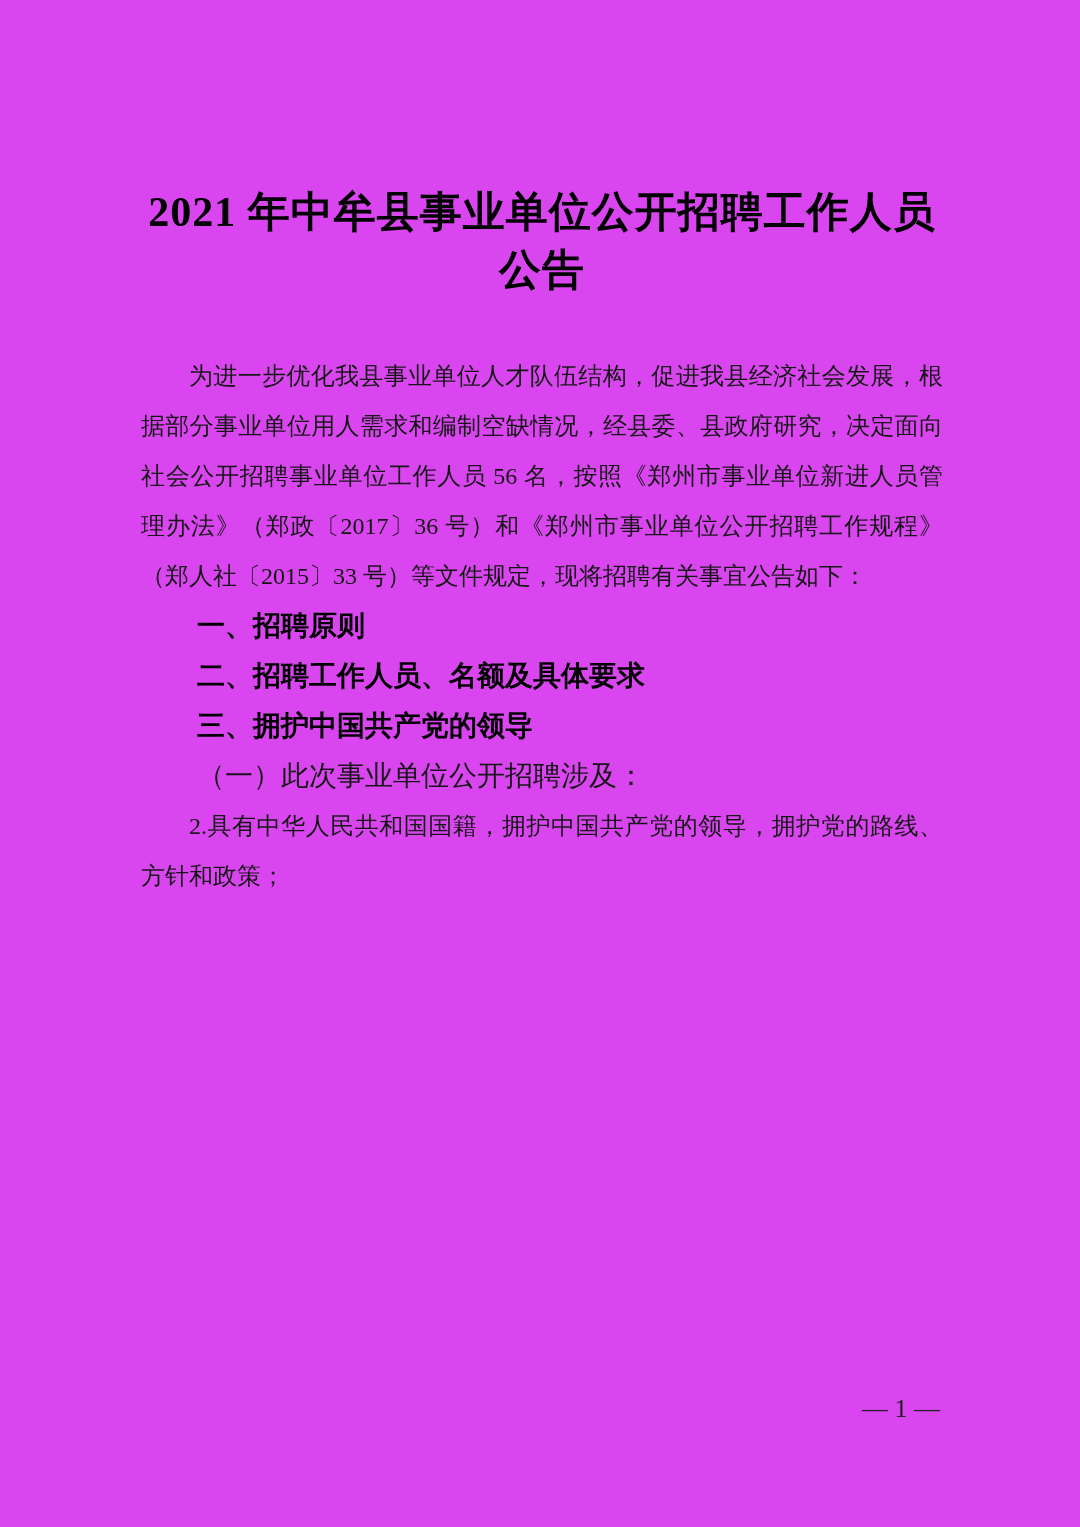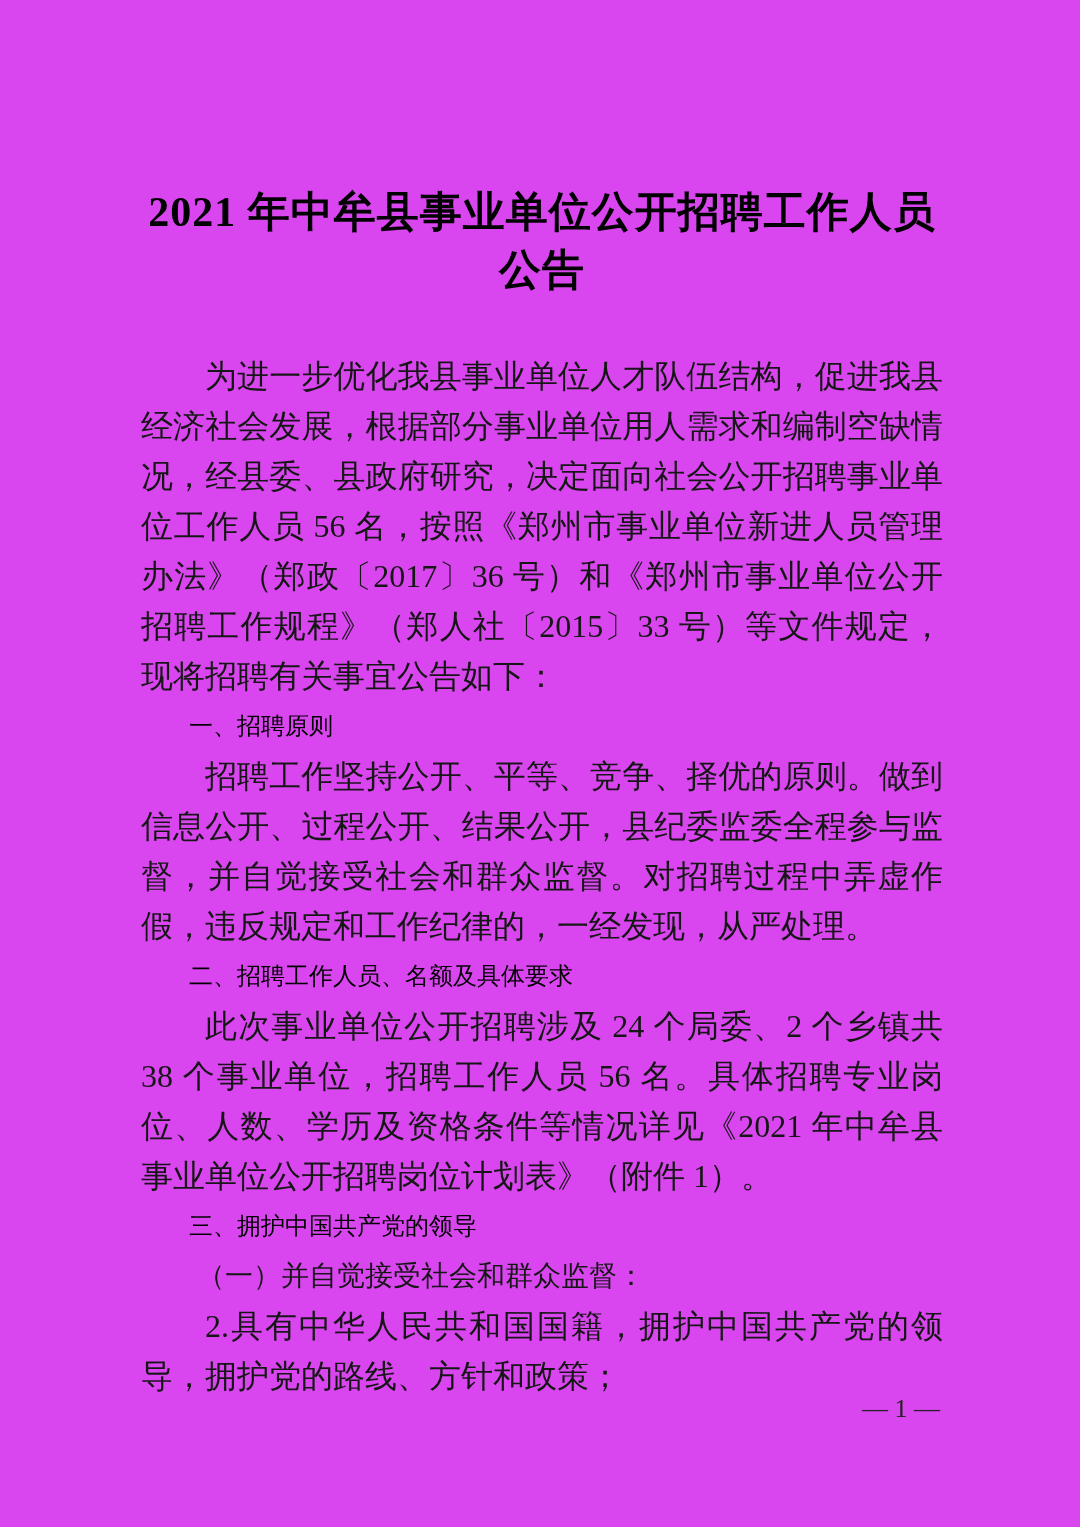--- a/index.html
+++ b/index.html
@@ -23,32 +23,32 @@
     text-align: center;
     font-family: "Liberation Serif", "DejaVu Serif", serif;
     font-weight: 700;
     font-size: 42px;
     line-height: 58px;
     color: #000000;
     letter-spacing: 1px;
     margin: 0 0 52px 0;
   }
   .para {
-    font-size: 32px;
+    font-size: 24px;
     line-height: 50px;
     text-align: justify;
     text-justify: inter-character;
     text-indent: 2em;
     margin: 0;
     color: #161616;
   }
   .heading {
     font-family: "DejaVu Sans", "Liberation Sans", sans-serif;
-    font-weight: 400;
-    font-size: 24px;
+    font-weight: 700;
+    font-size: 28px;
     line-height: 50px;
     text-indent: 2em;
     margin: 0;
     color: #000000;
   }
   .subheading {
     font-size: 28px;
     line-height: 50px;
     text-indent: 2em;
     margin: 0;
@@ -72,28 +72,26 @@
 
     <h1 class="doc-title">
       <span>2021 年中牟县事业单位公开招聘工作人员</span><br>
       <span>公告</span>
     </h1>
 
     <p class="para">为进一步优化我县事业单位人才队伍结构，促进我县经济社会发展，根据部分事业单位用人需求和编制空缺情况，经县委、县政府研究，决定面向社会公开招聘事业单位工作人员 56 名，按照《郑州市事业单位新进人员管理办法》（郑政〔2017〕36 号）和《郑州市事业单位公开招聘工作规程》（郑人社〔2015〕33 号）等文件规定，现将招聘有关事宜公告如下：</p>
 
     <p class="heading">一、招聘原则</p>
 
-    <p class="para">招聘工作坚持公开、平等、竞争、择优的原则。做到信息公开、过程公开、结果公开，县纪委监委全程参与监督，并自觉接受社会和群众监督。对招聘过程中弄虚作假，违反规定和工作纪律的，一经发现，从严处理。</p>
 
     <p class="heading">二、招聘工作人员、名额及具体要求</p>
 
-    <p class="para">此次事业单位公开招聘涉及 24 个局委、2 个乡镇共 38 个事业单位，招聘工作人员 56 名。具体招聘专业岗位、人数、学历及资格条件等情况详见《2021 年中牟县事业单位公开招聘岗位计划表》（附件 1）。</p>
 
     <p class="heading">三、拥护中国共产党的领导</p>
 
-    <p class="subheading">（一）并自觉接受社会和群众监督：</p>
+    <p class="subheading">（一）此次事业单位公开招聘涉及：</p>
 
     <p class="para">2.具有中华人民共和国国籍，拥护中国共产党的领导，拥护党的路线、方针和政策；</p>
 
   </div>
 
   <div class="page-footer">— 1 —</div>
 </div>
 
 </body></html>

